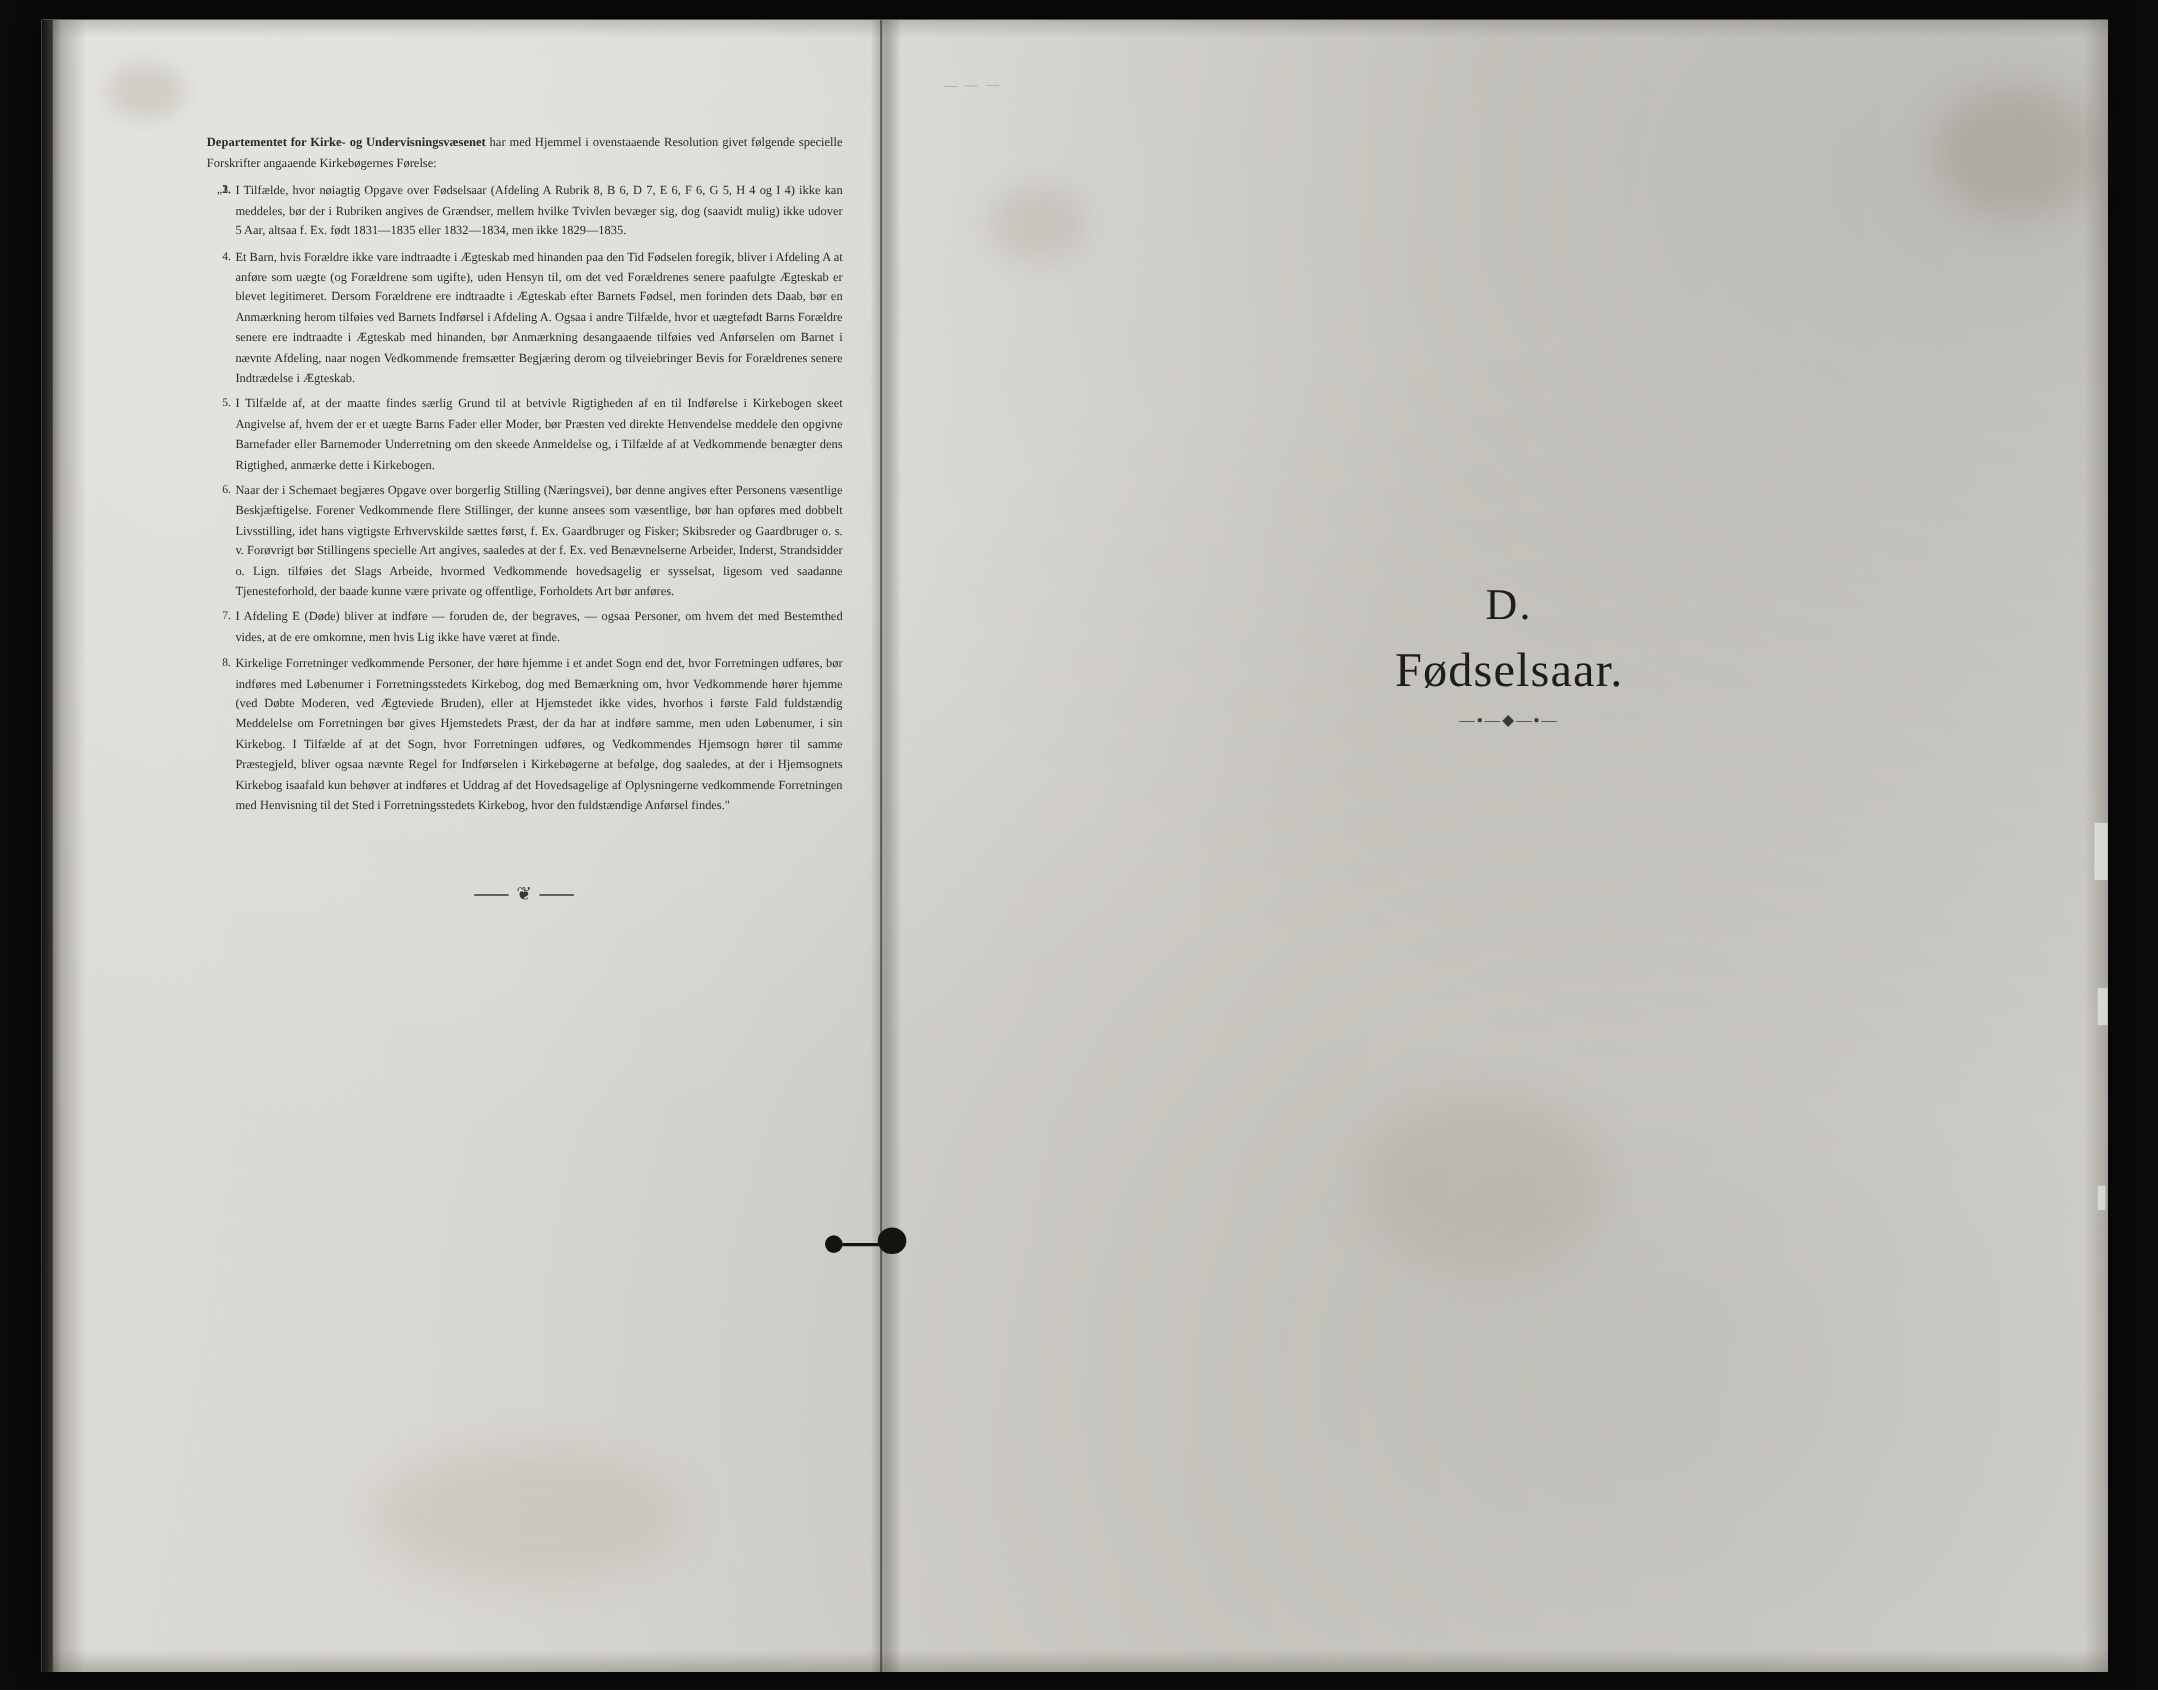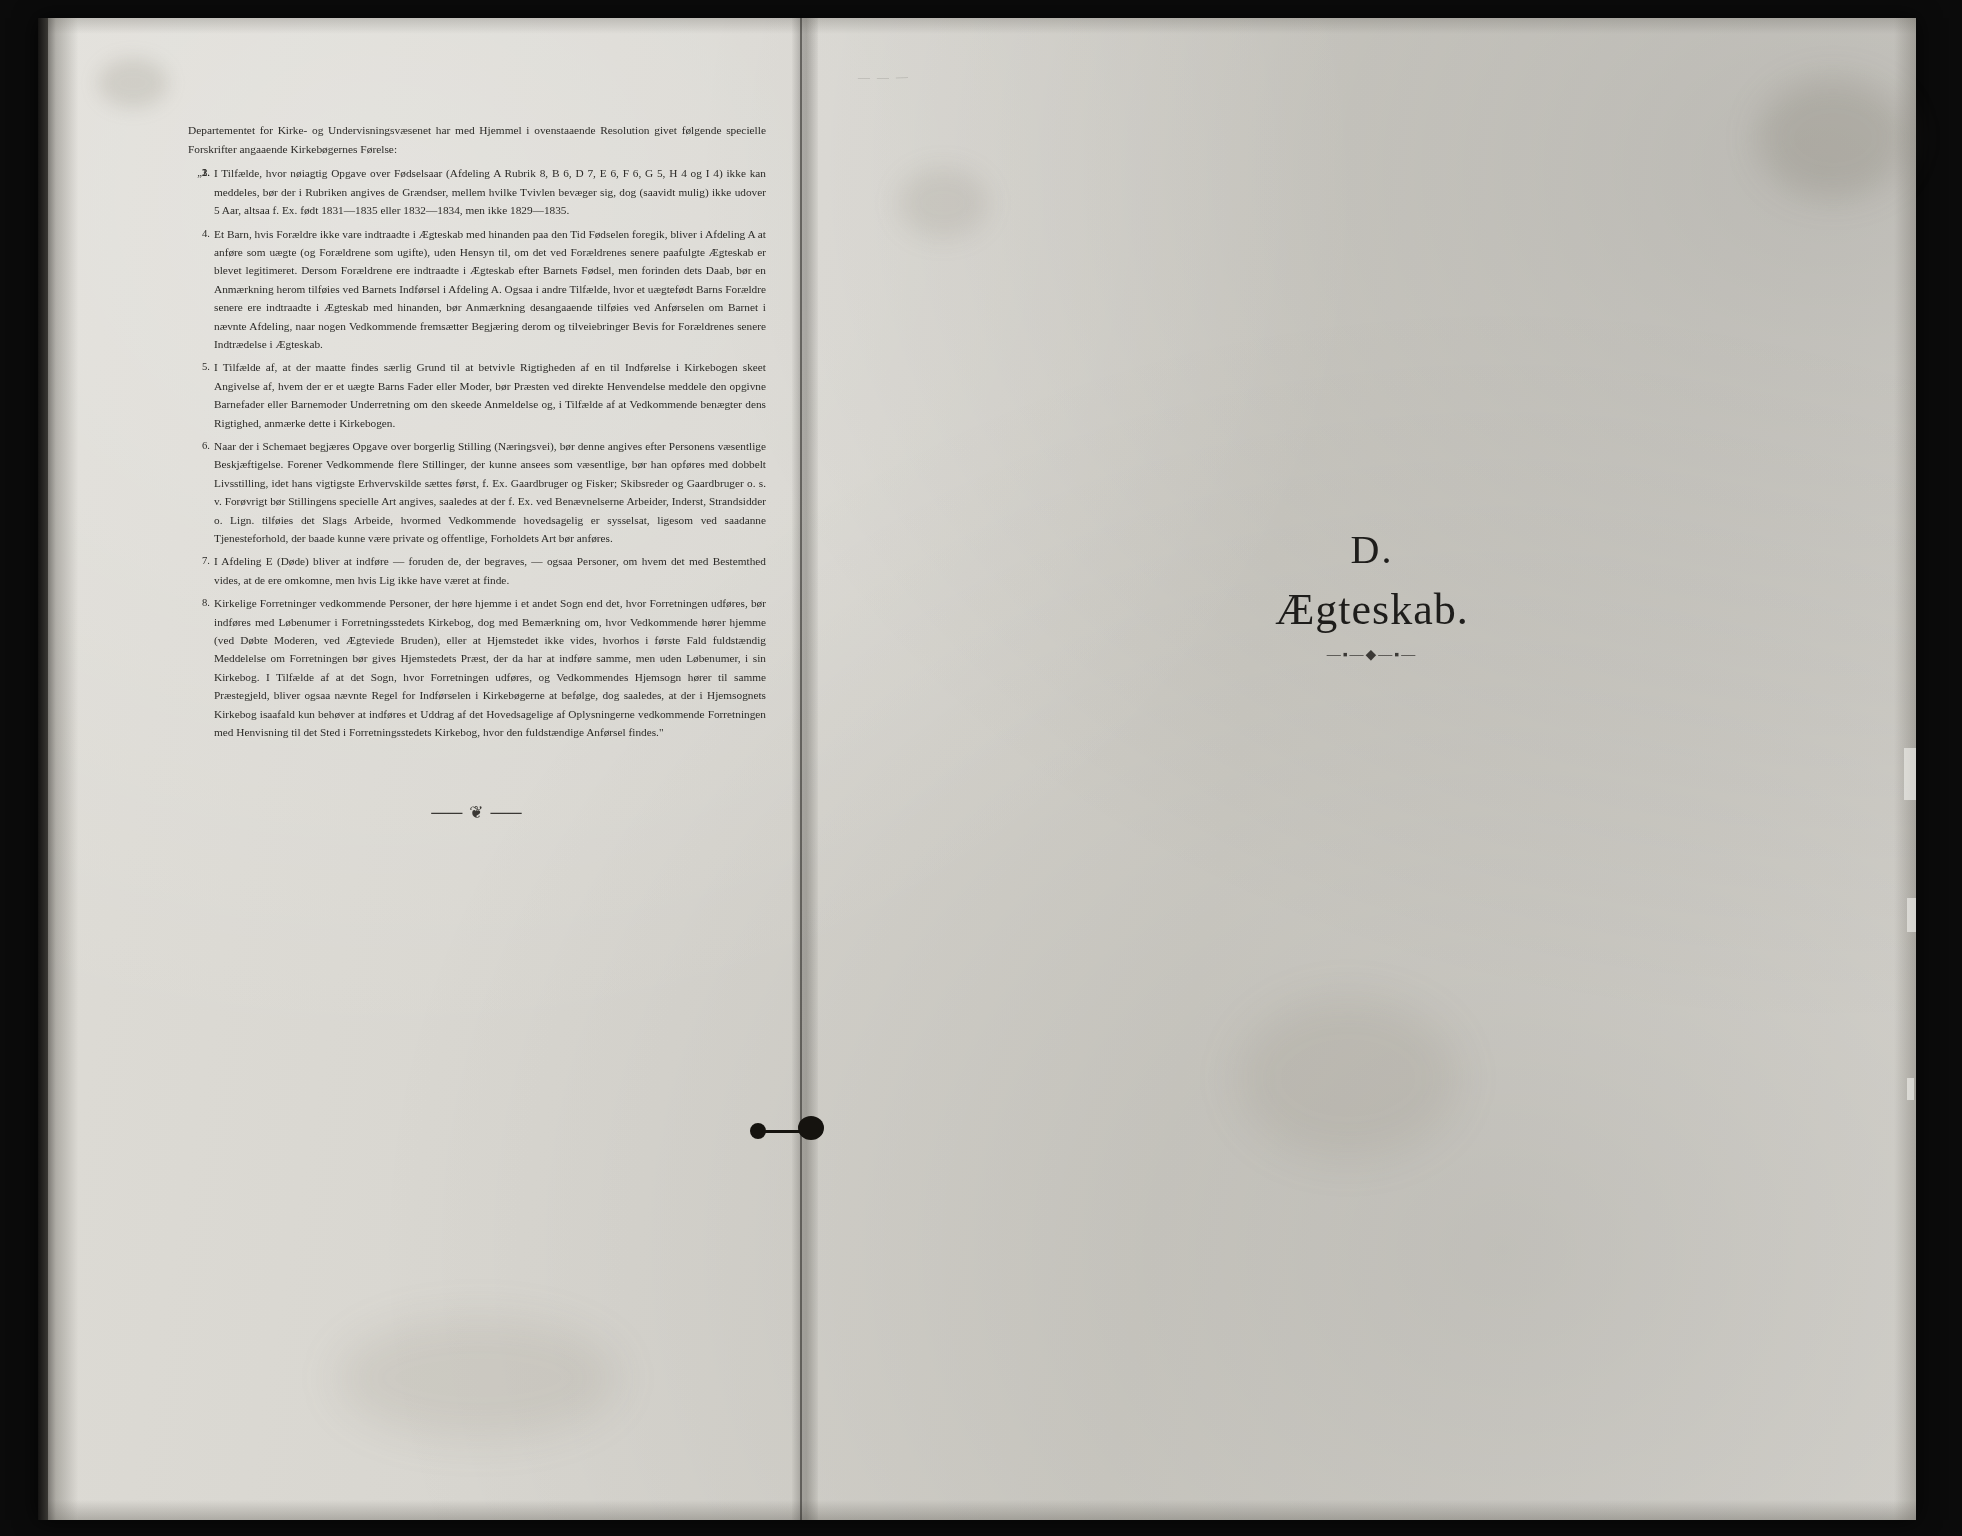--- a/index.html
+++ b/index.html
@@ -107,21 +107,21 @@
     width: 578px;
     color: #2b2a27;
   }
   .intro {
     font-size: 11.4px;
     line-height: 1.62;
     text-align: justify;
     margin-bottom: 6px;
   }
   .intro b {
-    font-weight: normal;
+    font-weight: bold;
   }
   ol.rules {
     list-style: none;
     margin: 0;
     padding: 0;
   }
   ol.rules li {
     position: relative;
     padding-left: 26px;
     font-size: 11.3px;
@@ -277,21 +277,21 @@
       </ol>
 
       <div class="flourish">⸺ ❦ ⸺</div>
     </div>
 
     <div class="right-page">
       <div class="pencil-mark" style="left:30px;top:52px;">— — —</div>
 
       <div class="section-head">
         <div class="section-letter">D.</div>
-        <div class="section-title">Ægteskab.</div>
+        <div class="section-title">Fødselsaar.</div>
         <div class="section-rule">—▪—◆—▪—</div>
       </div>
     </div>
 
     <div class="smudge" style="left:712px;top:1105px;width:16px;height:16px;"></div>
     <div class="smudge-line" style="left:724px;top:1112px;width:42px;"></div>
     <div class="smudge" style="left:760px;top:1098px;width:26px;height:24px;"></div>
   </div>
 </div>
 

